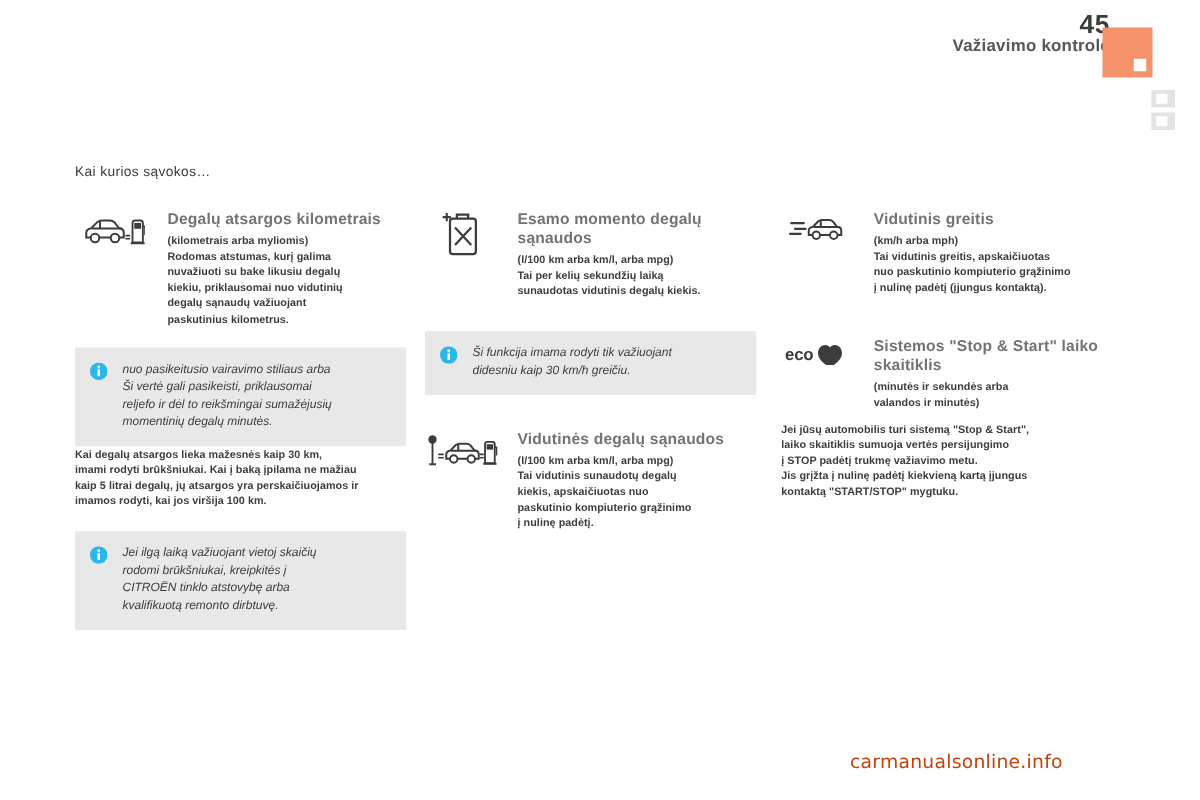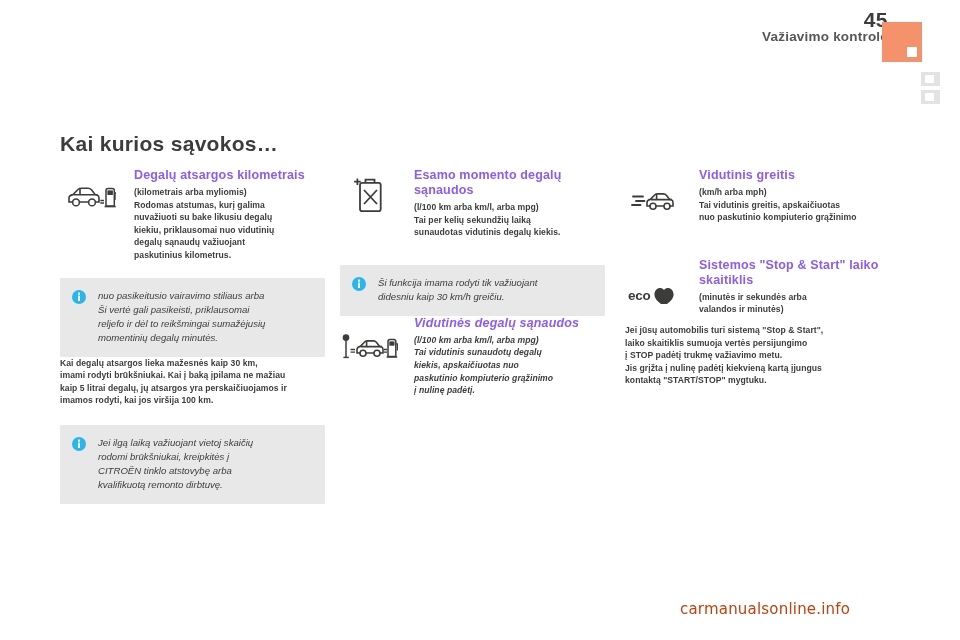--- a/index.html
+++ b/index.html
@@ -40,41 +40,41 @@
   .hdr-tab-sm .inner-sq {
     position: absolute; left: 4px; top: 3px;
     width: 9px; height: 8px; background: #ffffff;
   }
   .hdr-tab-sm.s1 { top: 72px; }
   .hdr-tab-sm.s2 { top: 90px; }
 
   
   .section-title {
     position: absolute; left: 60px; top: 132px;
-    font-size: 21px; font-weight: bold; color: #3c3c3b;
+    font-size: 11px; font-weight: normal; color: #3c3c3b;
     letter-spacing: .3px;
   }
 
   
   .col { position: absolute; top: 168px; }
   .col.c1 { left: 60px; width: 265px; }
   .col.c2 { left: 340px; width: 265px; }
   .col.c3 { left: 625px; width: 275px; }
 
   
   .entry { position: relative; }
   .entry-icon {
     position: absolute; left: 0; top: 0;
     width: 60px; height: 46px; background: #ffffff;
-    display: flex; align-items: flex-end; justify-content: center;
+    display: flex; align-items: flex-start; justify-content: center;
   }
   .entry-icon svg { display: block; }
   .entry-body { margin-left: 74px; }
   .entry-title {
-    font-size: 12.5px; font-weight: bold; color: #8b5cf6;
+    font-size: 12.5px; font-weight: bold; color: #737373;
     line-height: 15px; letter-spacing: .15px;
     margin-bottom: 3px;
   }
   .entry-text {
     font-size: 8.6px; font-weight: bold; color: #3c3c3b;
     line-height: 12.6px; letter-spacing: .05px;
   }
   .entry-text p { margin: 0; }
 
   
@@ -237,21 +237,21 @@
           <rect x="6" y="5.6" width="2" height="5.4" fill="#fff"></rect>
           <rect x="6" y="2.6" width="2" height="2.1" fill="#fff"></rect>
         </svg>
       </span>
       <div class="note-text">
         <p>Ši funkcija imama rodyti tik važiuojant</p>
         <p>didesniu kaip 30 km/h greičiu.</p>
       </div>
     </div>
 
-    <div class="entry" style="font-style:italic;">
+    <div class="entry" style="margin-top:28px;">
       <div class="entry-icon">
         <svg width="56" height="32" viewBox="0 0 56 32">
           <g fill="none" stroke="#3c3c3b" stroke-width="1.5">
             <path d="M4 27 L4 10"></path>
             <circle cx="4" cy="7.6" r="2.6" fill="#3c3c3b"></circle>
             <path d="M1.4 27.4 L6.8 27.4"></path>
           </g>
           <g fill="none" stroke="#3c3c3b" stroke-width="1.6">
             <path d="M15 23 L15 19.4 C15 17.6 16.6 16.8 18.4 16.4 L22.6 12 C23.5 11.2 24.4 10.9 25.7 10.9 L31.4 10.9 C32.7 10.9 33.6 11.4 34.4 12.3 L37.5 16.3 L39.3 16.8 C40.6 17.2 41 18.1 41 19.4 L41 23 Z"></path>
             <path d="M24.6 11.2 L24.6 16.6 M19 16.6 L39.8 16.6"></path>
@@ -301,20 +301,21 @@
             <path d="M1 19 L9.5 19"></path>
           </g>
         </svg>
       </div>
       <div class="entry-body">
         <div class="entry-title">Vidutinis greitis</div>
         <div class="entry-text">
           <p>(km/h arba mph)</p>
           <p>Tai vidutinis greitis, apskaičiuotas</p>
           <p>nuo paskutinio kompiuterio grąžinimo</p>
+          <p>į nulinę padėtį (įjungus kontaktą).</p>
         </div>
       </div>
     </div>
 
     <div class="entry tall" style="margin-top:34px;">
       <div class="entry-icon">
         <svg width="54" height="22" viewBox="0 0 54 22">
           <text x="0" y="16" font-family="Liberation Sans, sans-serif" font-size="13.5" font-weight="bold" fill="#3c3c3b" letter-spacing="-0.2">eco</text>
           <g transform="translate(26,3)">
             <path d="M7 17 C2.4 13.6 0.4 10.6 0.4 7.4 C0.4 3.6 3.1 0.9 6.2 0.9 C7.9 0.9 9.1 1.7 10 2.9 C10.9 1.7 12.1 0.9 13.8 0.9 C16.9 0.9 19.6 3.6 19.6 7.4 C19.6 10.6 17.6 13.6 13 17 Z" fill="#3c3c3b"></path>

